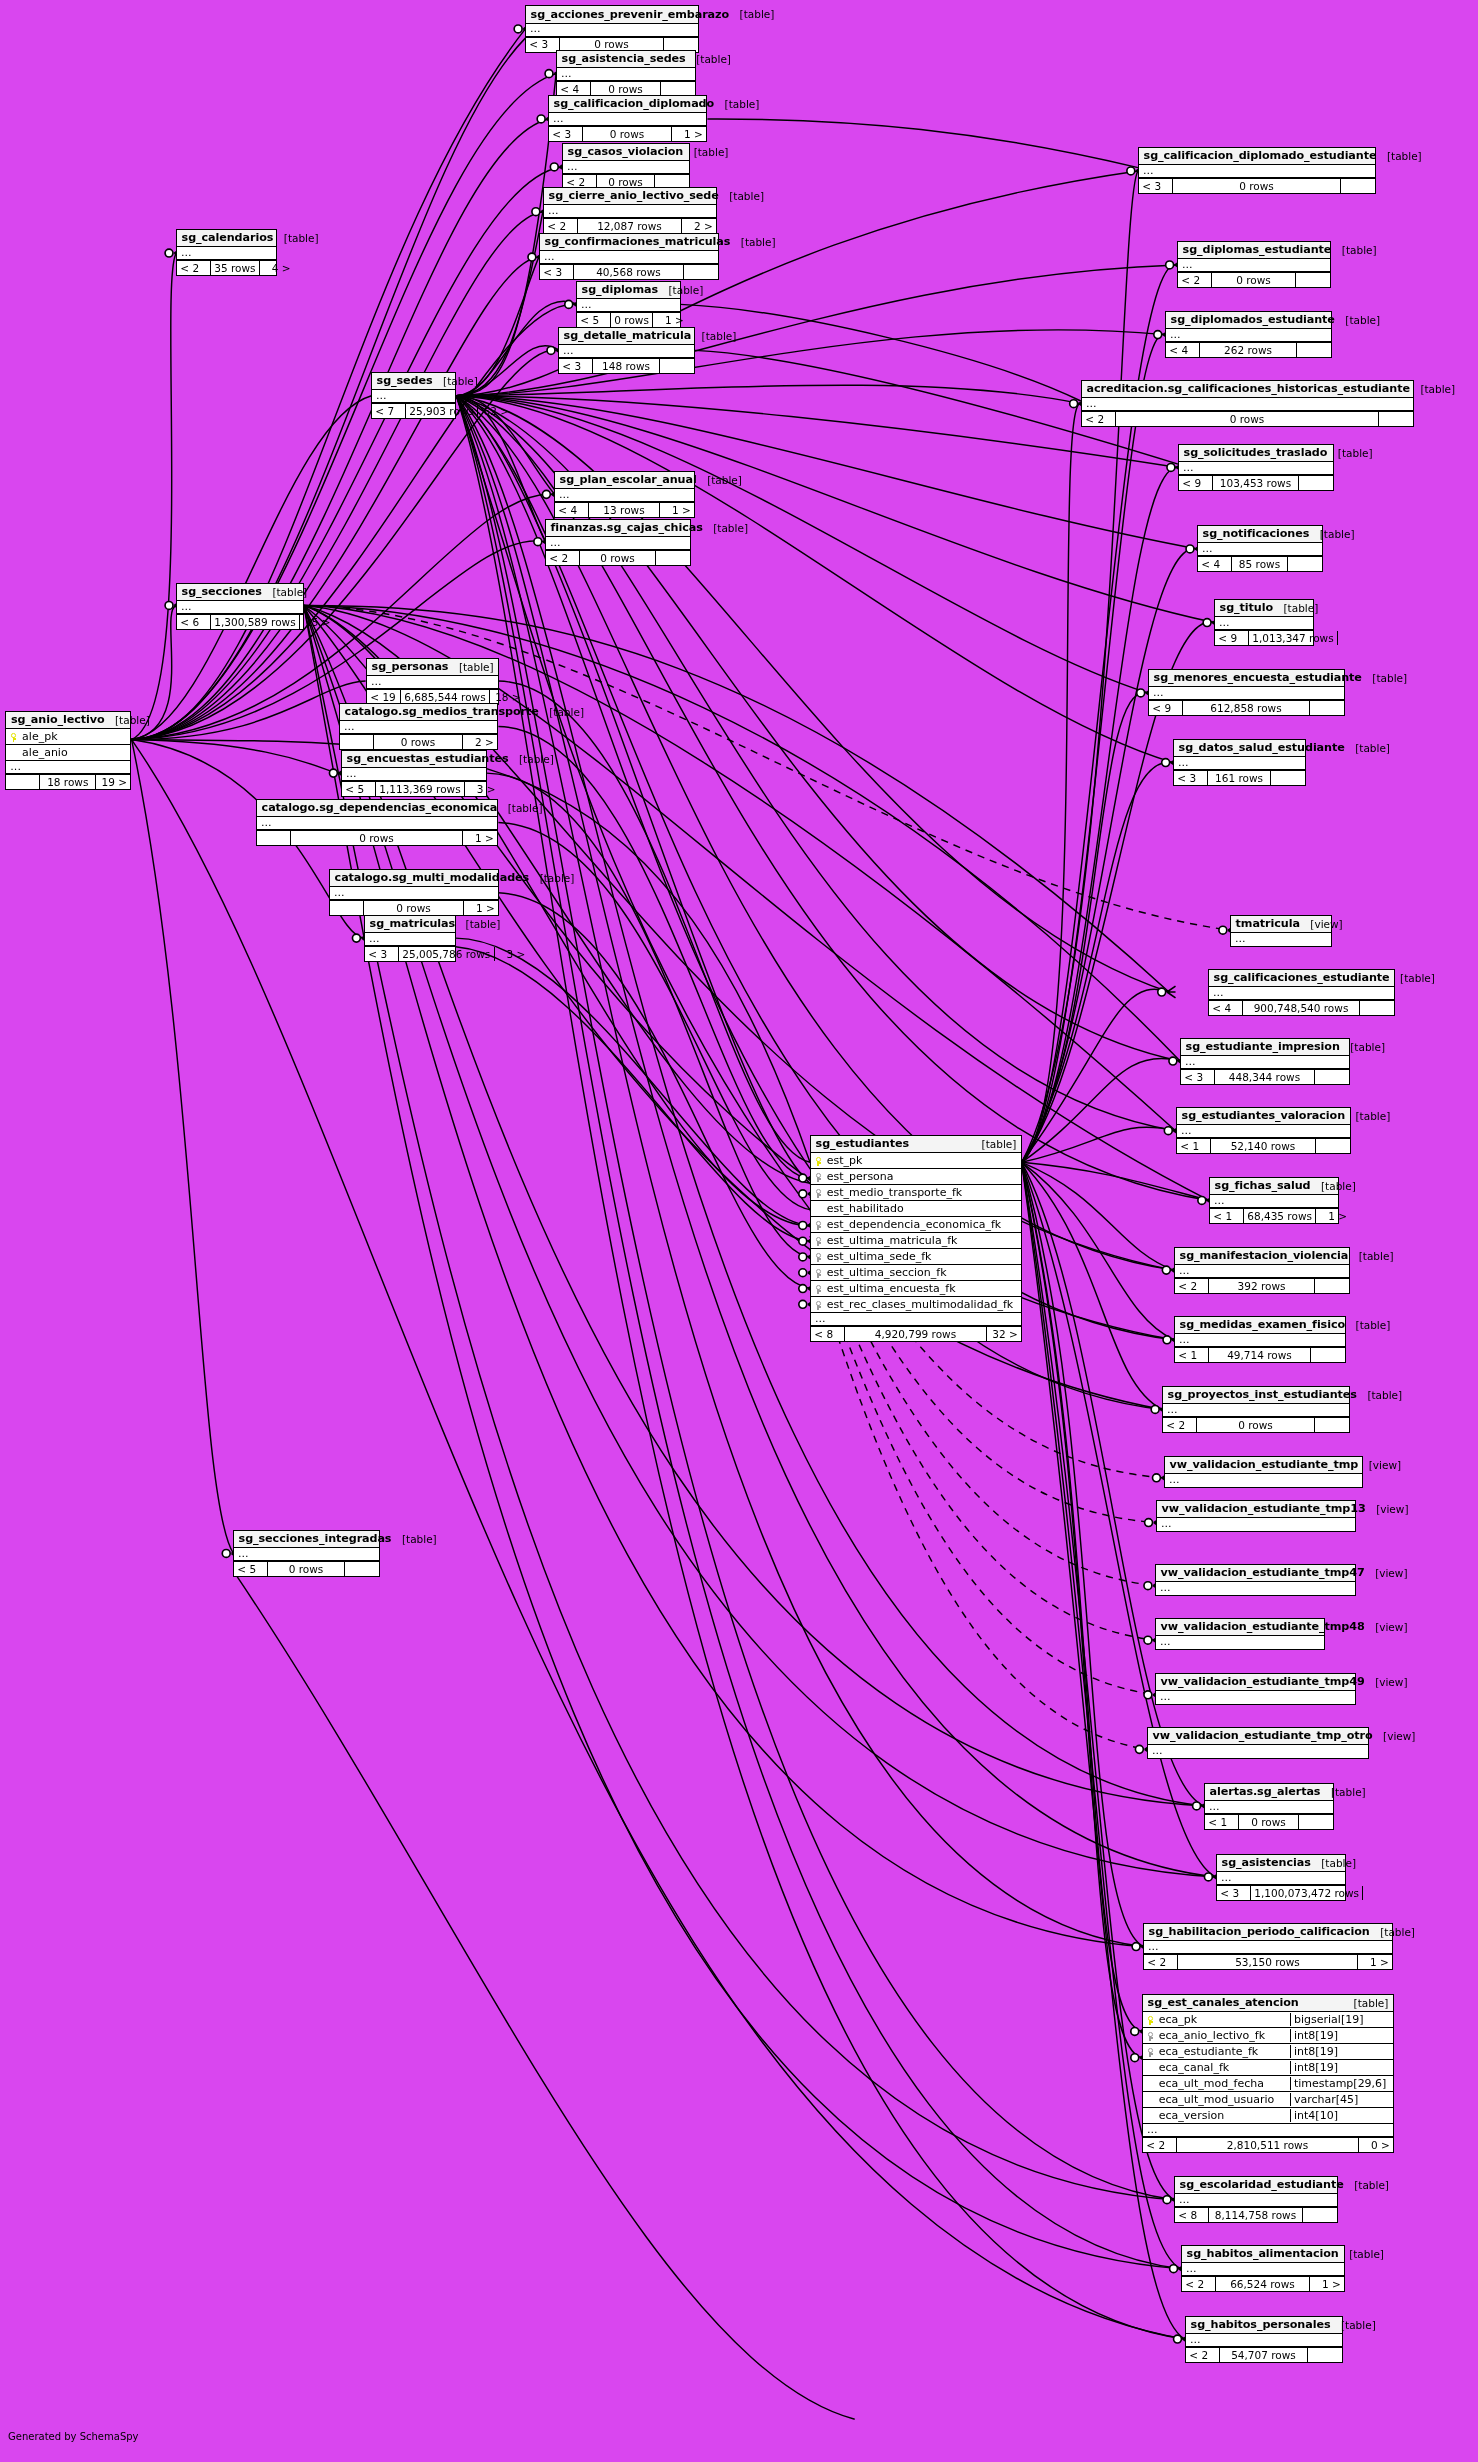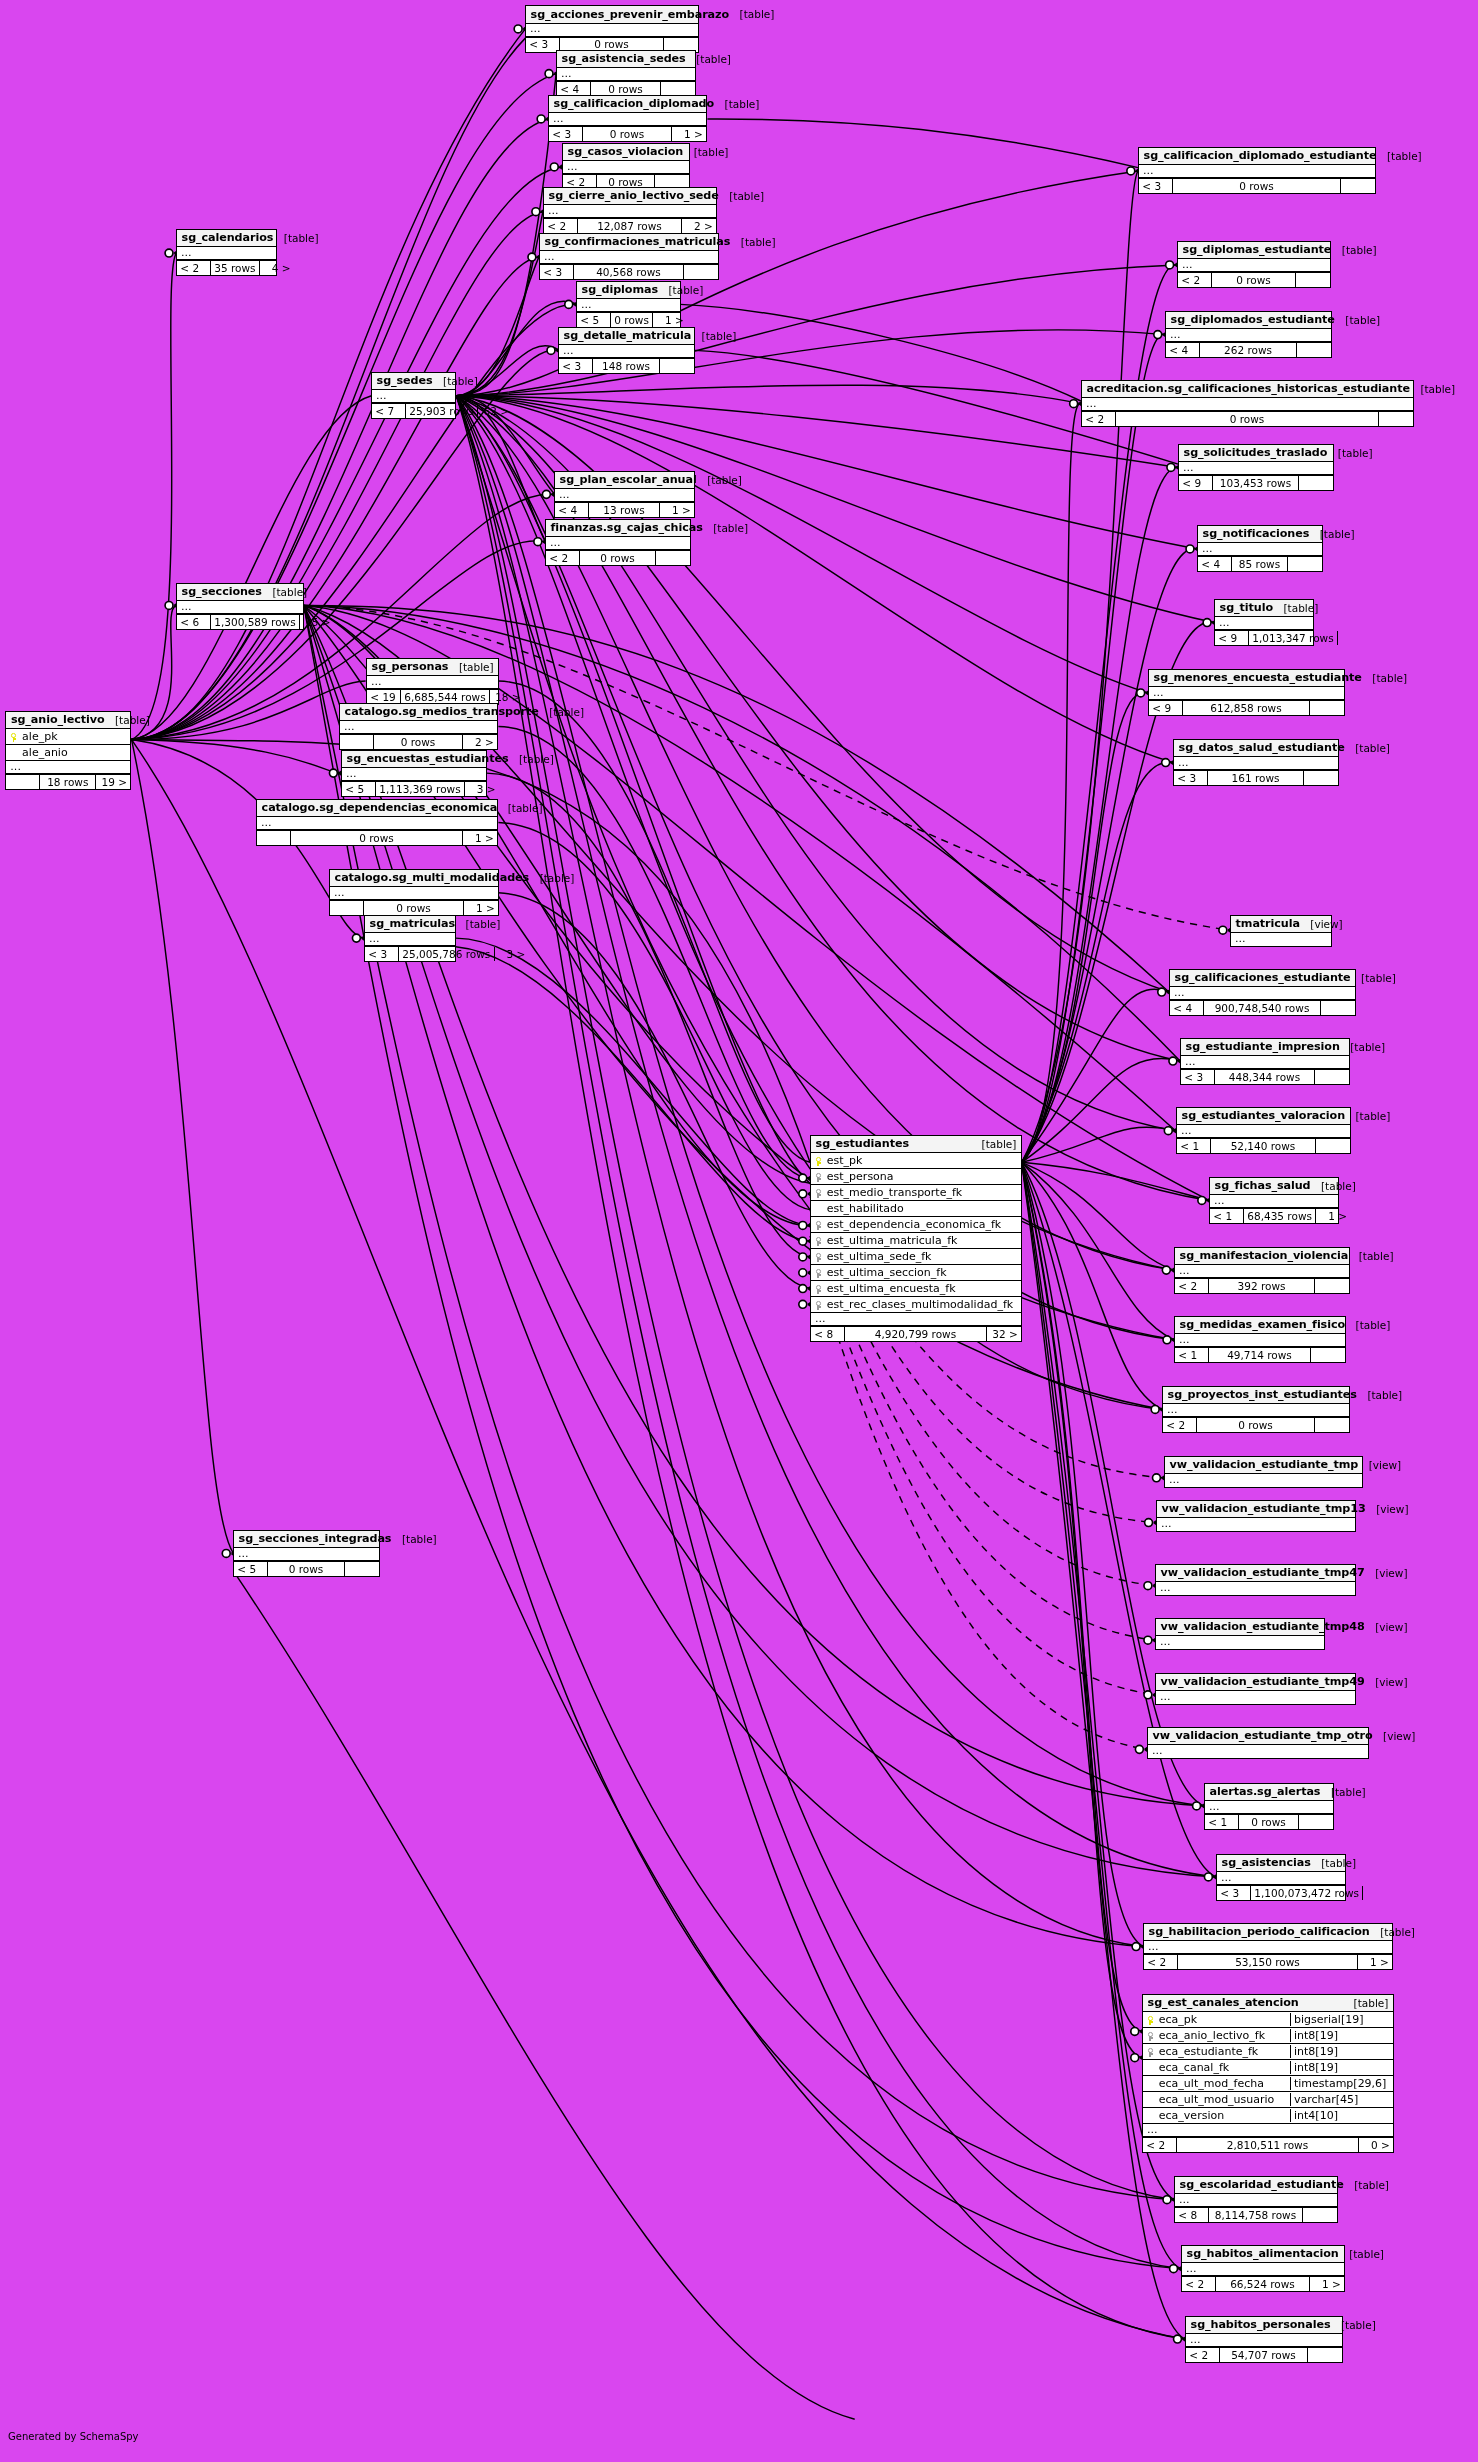--- a/index.html
+++ b/index.html
@@ -628,40 +628,40 @@
           <span class="tname">sg_menores_encuesta_estudiante</span>
           <span class="ttype">[table]</span>
         </div>
         <div class="ell">...</div>
         <div class="foot">
           <div class="fl">&lt; 9</div>
           <div class="fc">612,858 rows</div>
           <div class="fr"></div>
         </div>
       </div>
-      <div class="tbl" style="left: 1173px; top: 739px; width: 166px;">
+      <div class="tbl" style="left: 1173px; top: 739px; width: 133px;">
         <div class="hdr">
           <span class="tname">sg_datos_salud_estudiante</span>
           <span class="ttype">[table]</span>
         </div>
         <div class="ell">...</div>
         <div class="foot">
           <div class="fl">&lt; 3</div>
           <div class="fc">161 rows</div>
           <div class="fr"></div>
         </div>
       </div>
       <div class="tbl" style="left: 1230px; top: 915px; width: 102px;">
         <div class="hdr">
           <span class="tname">tmatricula</span>
           <span class="ttype">[view]</span>
         </div>
         <div class="ell last">...</div>
       </div>
-      <div class="tbl" style="left: 1169px; top: 969px; width: 187px;">
+      <div class="tbl" style="left: 1208px; top: 969px; width: 187px;">
         <div class="hdr">
           <span class="tname">sg_calificaciones_estudiante</span>
           <span class="ttype">[table]</span>
         </div>
         <div class="ell">...</div>
         <div class="foot">
           <div class="fl">&lt; 4</div>
           <div class="fc">900,748,540 rows</div>
           <div class="fr"></div>
         </div>

